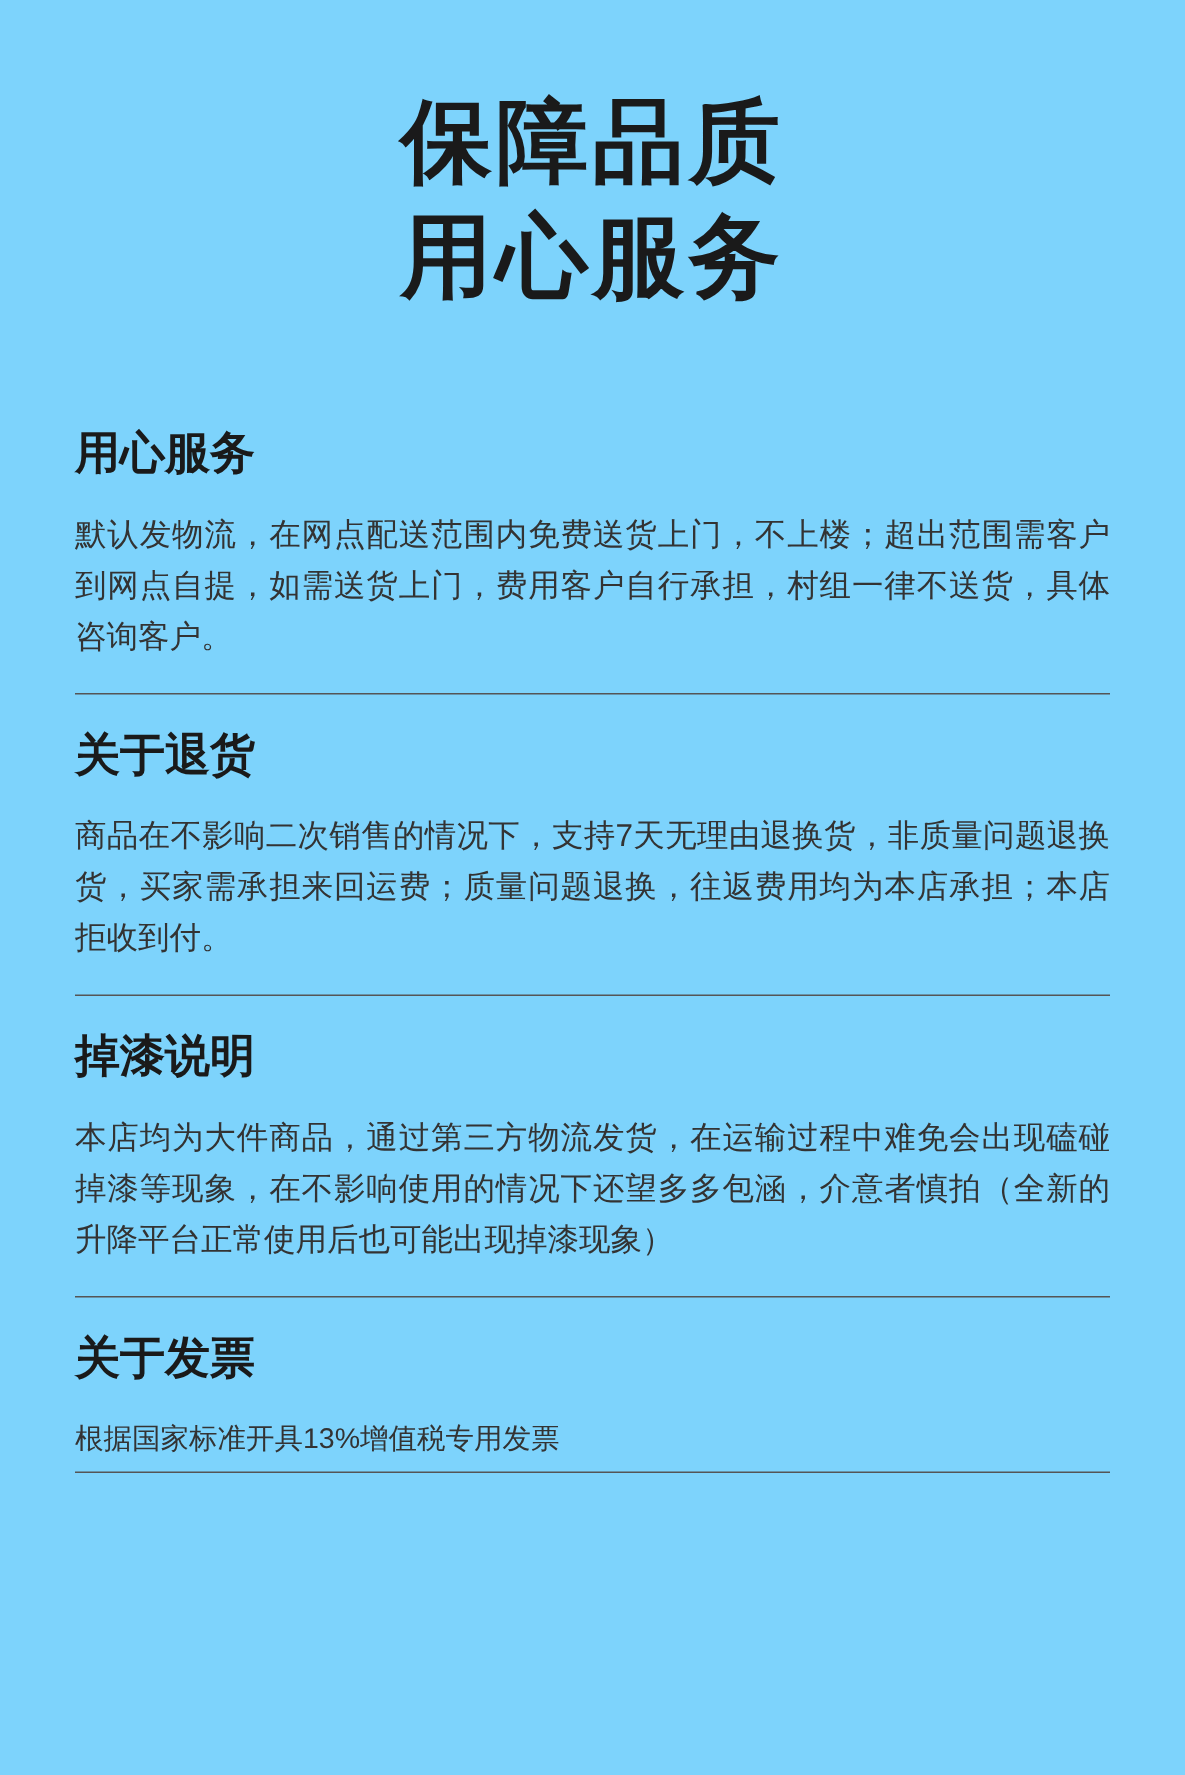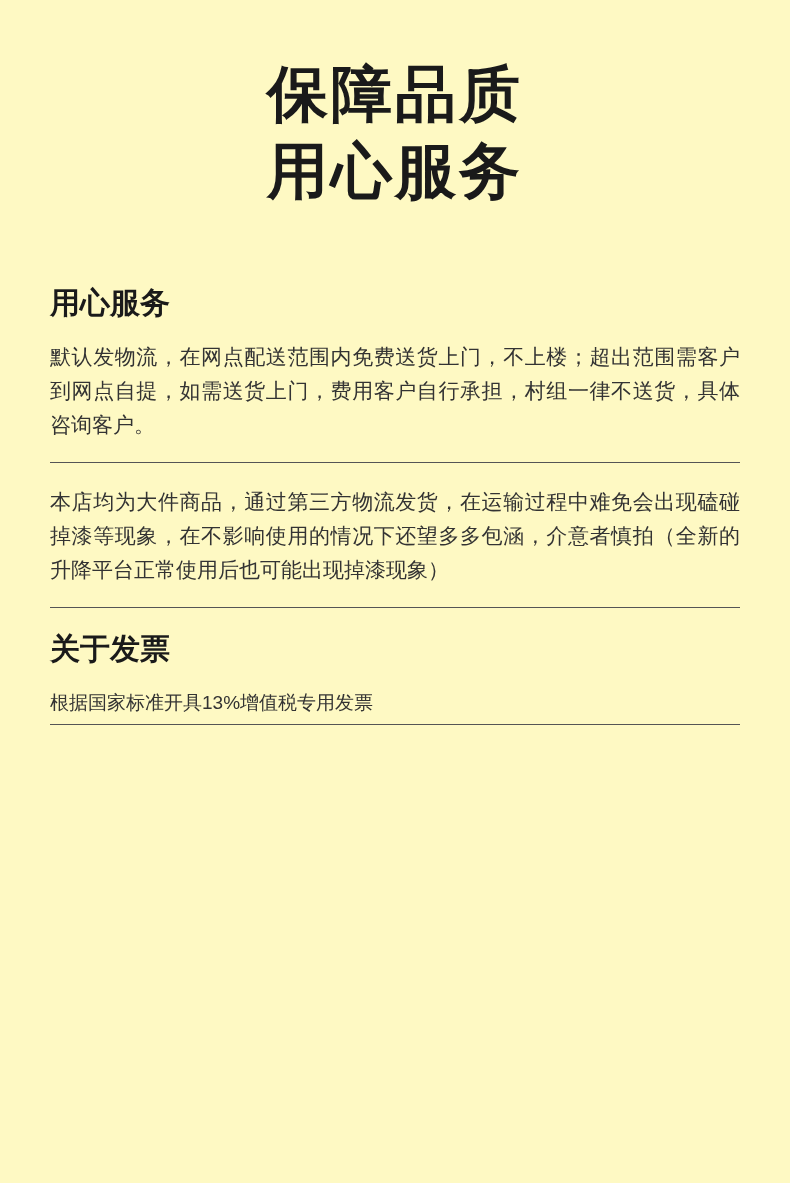--- a/index.html
+++ b/index.html
@@ -9,21 +9,21 @@
   body {
     font-family: "Liberation Sans", "DejaVu Sans", sans-serif;
     width: 790px;
     height: 1183px;
     margin: 0 auto;
     overflow: hidden;
   }
   .page {
     width: 790px;
     height: 1183px;
-    background: #fef9c3;
+    background: #7dd3fc;
   }
   .hero-title {
     padding-top: 56px;
     text-align: center;
     color: #1a1a1a;
     font-weight: bold;
   }
   .hero-title .line {
     font-size: 61px;
     line-height: 77px;
@@ -70,22 +70,27 @@
   </div>
 
   <div class="content">
 
 
     <div class="section has-divider">
       <div class="section-heading">用心服务</div>
       <div class="section-body">默认发物流，在网点配送范围内免费送货上门，不上楼；超出范围需客户到网点自提，如需送货上门，费用客户自行承担，村组一律不送货，具体咨询客户。</div>
     </div>
 
+    <div class="section has-divider">
+      <div class="section-heading">关于退货</div>
+      <div class="section-body">商品在不影响二次销售的情况下，支持7天无理由退换货，非质量问题退换货，买家需承担来回运费；质量问题退换，往返费用均为本店承担；本店拒收到付。</div>
+    </div>
 
     <div class="section has-divider">
+      <div class="section-heading">掉漆说明</div>
       <div class="section-body">本店均为大件商品，通过第三方物流发货，在运输过程中难免会出现磕碰掉漆等现象，在不影响使用的情况下还望多多包涵，介意者慎拍（全新的升降平台正常使用后也可能出现掉漆现象）</div>
     </div>
 
     <div class="section has-divider section-compact">
       <div class="section-heading">关于发票</div>
       <div class="section-body">根据国家标准开具13%增值税专用发票</div>
     </div>
 
     <div class="section section-compact">
       

